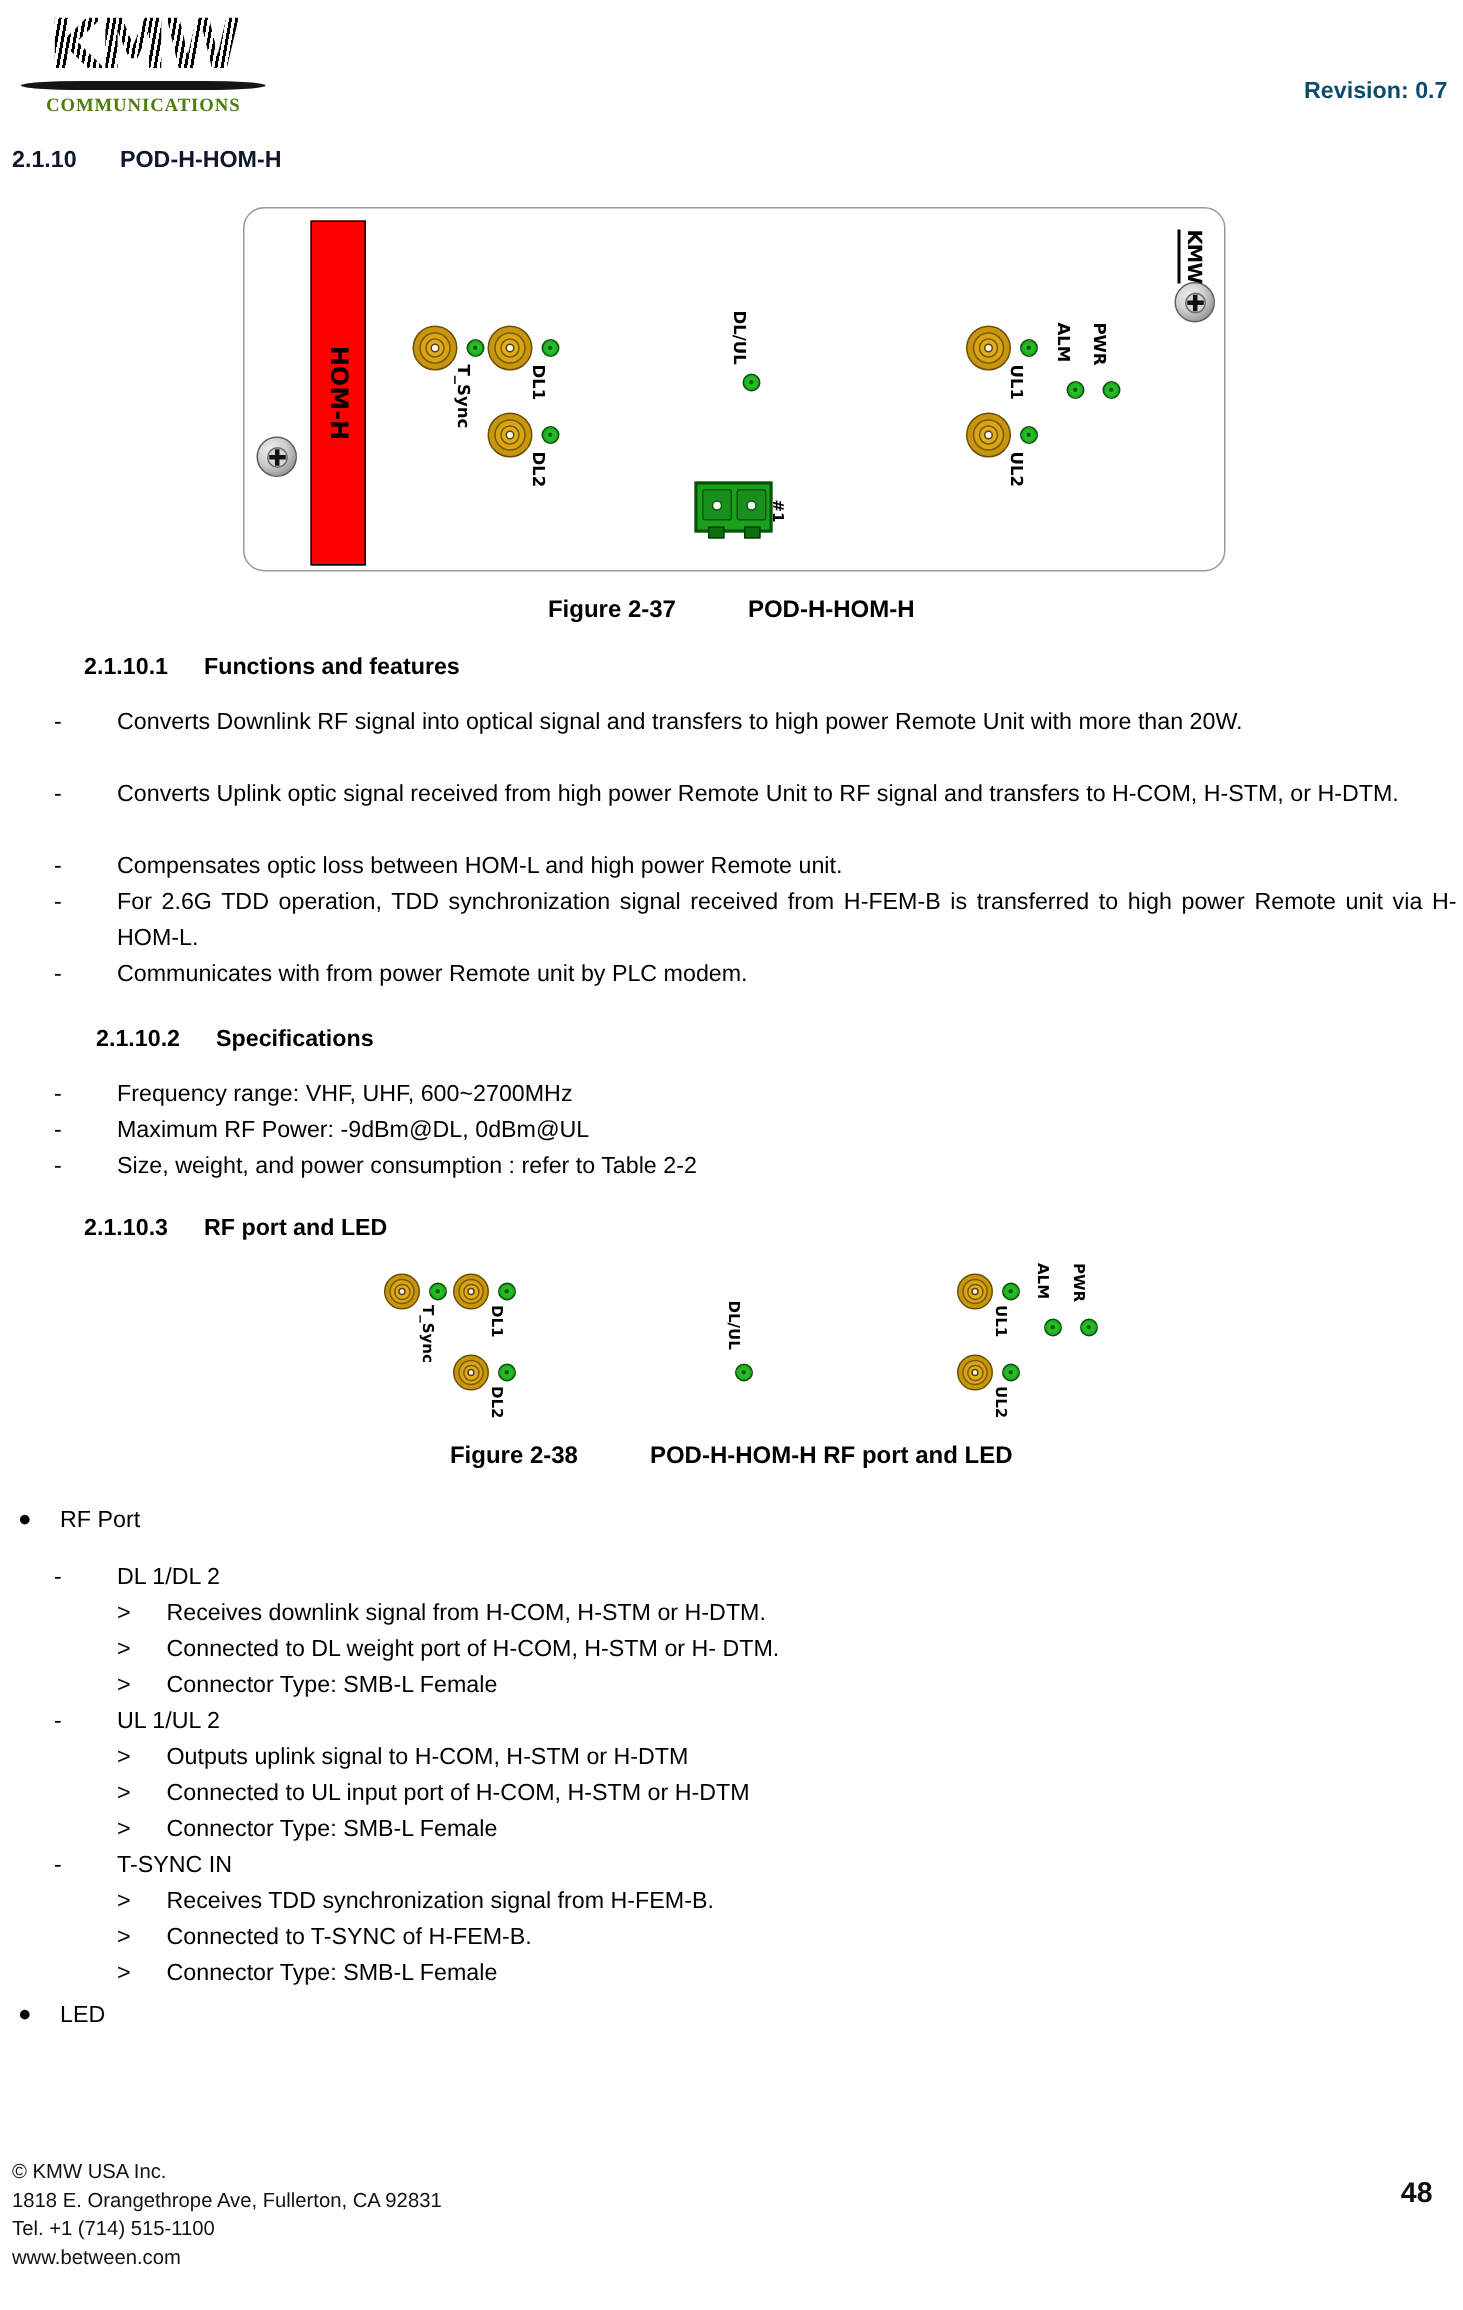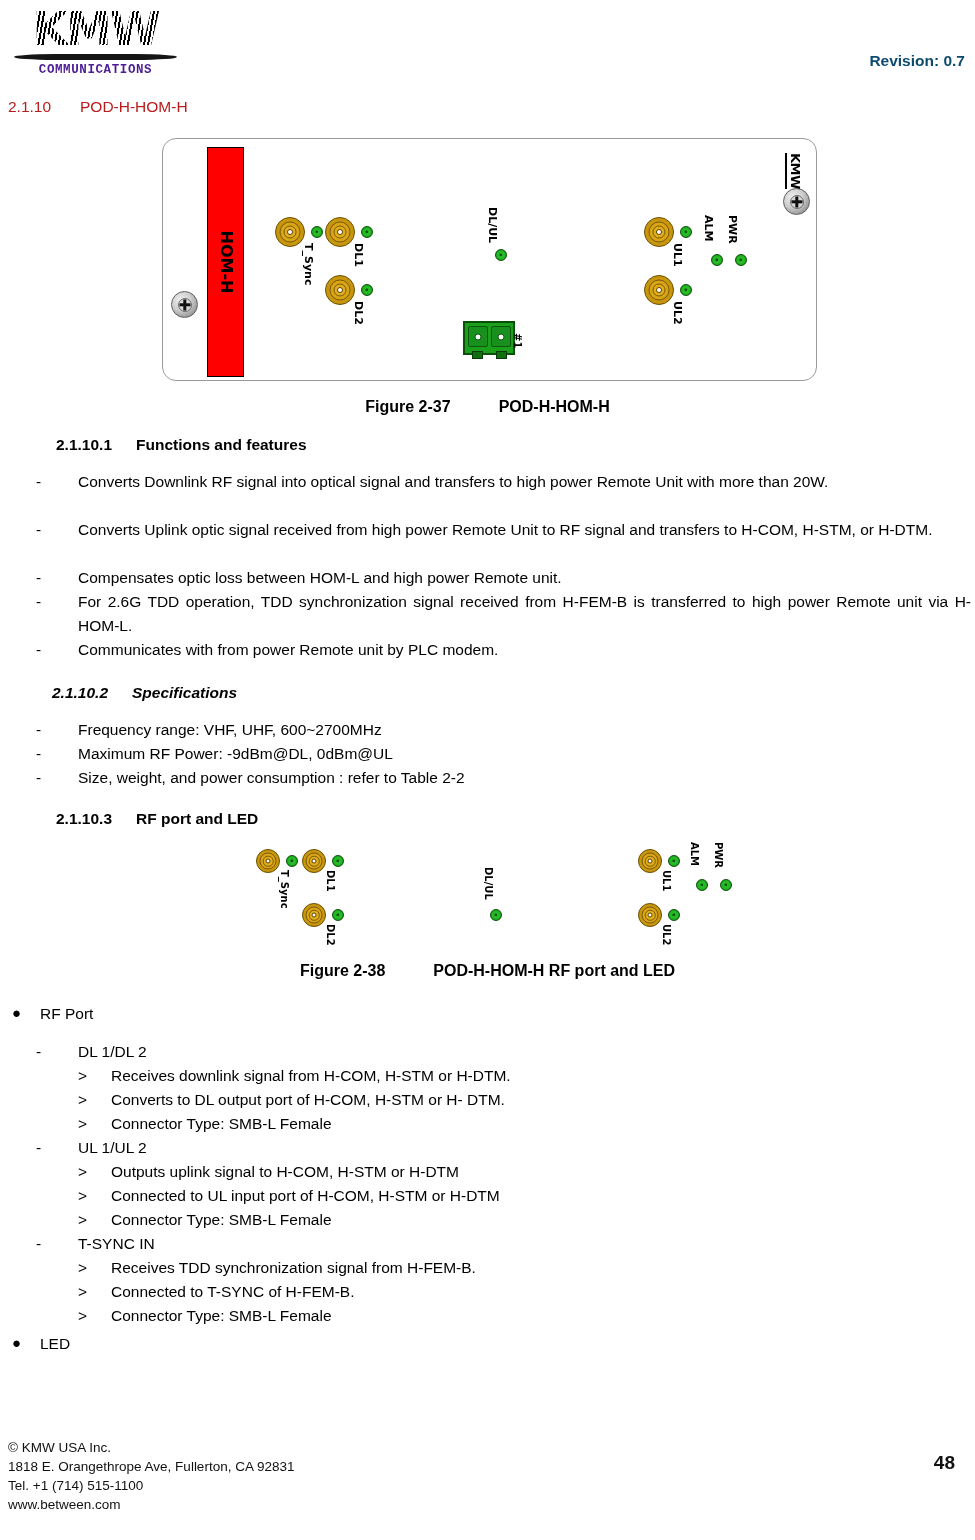--- a/index.html
+++ b/index.html
@@ -48,26 +48,26 @@
   }
   .logo-swoosh {
     width: 163px;
     height: 8px;
     margin: 1px auto 0 auto;
     background: #151515;
     border-radius: 50% / 100%;
     transform: scaleY(0.75);
   }
   .logo-sub {
-    font-family: Liberation Mono, monospace;
+    font-family: Liberation Serif, serif;
     font-size: 12.5px;
     font-weight: bold;
     letter-spacing: 0.6px;
     text-align: center;
-    color: #4c1d95;
+    color: #4d7c0f;
     margin-top: 2px;
   }
   .hdr-title {
     position: absolute;
     left: 0; top: 52px;
     width: 975px;
     text-align: center;
     font-size: 15.5px;
     font-weight: bold;
     color: #111;
@@ -78,23 +78,23 @@
     font-size: 15.5px;
     font-weight: bold;
     color: #0c4a6e;
   }
 
   
   .content { position: absolute; left: 0; top: 0; width: 975px; }
 
   .h2-row {
     position: absolute;
-    font-weight: normal;
+    font-weight: bold;
     font-size: 15.5px;
-    color: #b91c1c;
+    color: #0f172a;
     white-space: nowrap;
   }
   .h2-num { display: inline-block; width: 72px; }
 
   .h3-row {
     position: absolute;
     font-weight: bold;
     font-size: 15.5px;
     color: #000;
     white-space: nowrap;
@@ -486,21 +486,21 @@
   </div>
   <div class="dash-item" style="left:36px; top:590px; width:935px;">
     <span class="mk">-</span>
     <span class="tx">For 2.6G TDD operation, TDD synchronization signal received from H-FEM-B is transferred to high power Remote unit via H-HOM-L.</span>
   </div>
   <div class="dash-item" style="left:36px; top:638px; width:935px;">
     <span class="mk">-</span>
     <span class="tx">Communicates with from power Remote unit by PLC modem.</span>
   </div>
 
-  <div class="h3-row" style="left:4px; top:684px;font-style:italic;">
+  <div class="h3-row" style="left:16px; top:684px;">
     <span class="h3-num">2.1.10.2</span><span>Specifications</span>
   </div>
 
   <div class="dash-item" style="left:36px; top:718px; width:935px;">
     <span class="mk">-</span>
     <span class="tx">Frequency range: VHF, UHF, 600~2700MHz</span>
   </div>
   <div class="dash-item" style="left:36px; top:742px; width:935px;">
     <span class="mk">-</span>
     <span class="tx">Maximum RF Power: -9dBm@DL, 0dBm@UL</span>
@@ -578,21 +578,21 @@
   <div class="dash-item" style="left:36px; top:1040px;">
     <span class="mk">-</span>
     <span class="tx">DL 1/DL 2</span>
   </div>
   <div class="gt-item" style="left:78px; top:1064px;">
     <span class="mk">&gt;</span>
     <span class="tx">Receives downlink signal from H-COM, H-STM or H-DTM.</span>
   </div>
   <div class="gt-item" style="left:78px; top:1088px;">
     <span class="mk">&gt;</span>
-    <span class="tx">Converts to DL output port of H-COM, H-STM or H- DTM.</span>
+    <span class="tx">Connected to DL weight port of H-COM, H-STM or H- DTM.</span>
   </div>
   <div class="gt-item" style="left:78px; top:1112px;">
     <span class="mk">&gt;</span>
     <span class="tx">Connector Type: SMB-L Female</span>
   </div>
 
   <div class="dash-item" style="left:36px; top:1136px;">
     <span class="mk">-</span>
     <span class="tx">UL 1/UL 2</span>
   </div>

